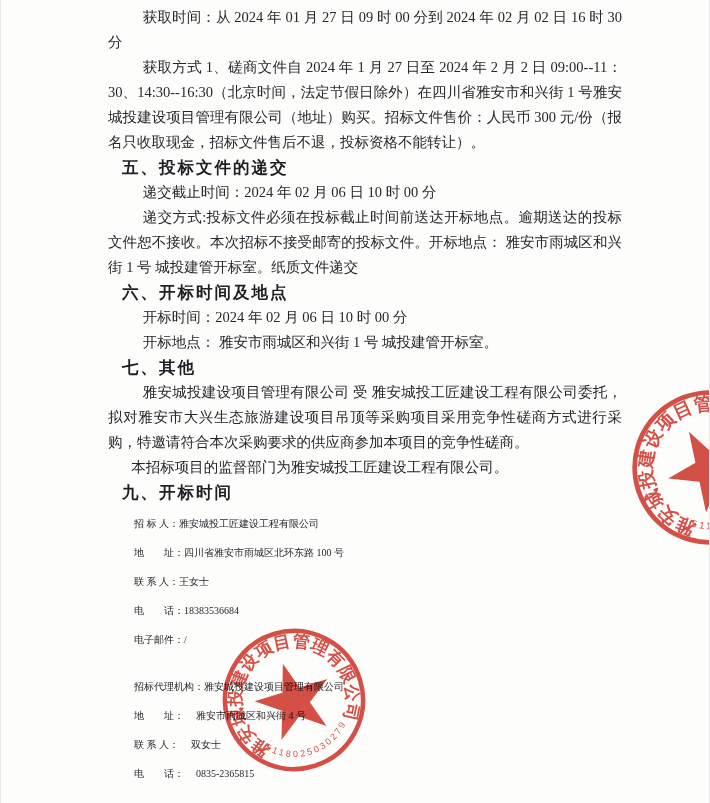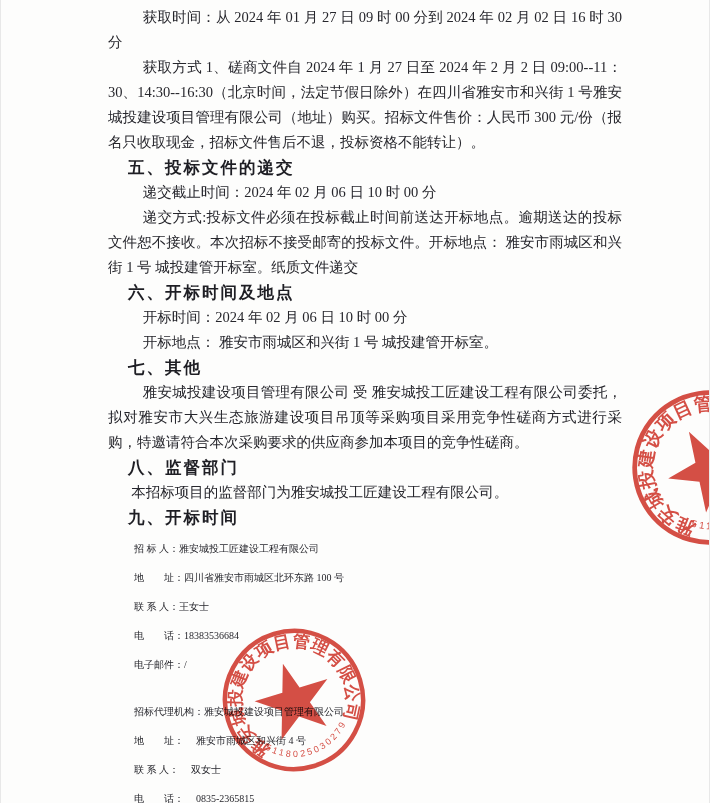--- a/index.html
+++ b/index.html
@@ -20,21 +20,21 @@
   }
   p.body {
     margin: 0;
     font-size: 14.5px;
     line-height: 25px;
     text-align: justify;
     text-indent: 2.4em;
   }
   p.body.small-indent { text-indent: 1.6em; }
   h2.sec {
-    margin: 0 0 0 20px;
+    margin: 0 0 0 14px;
     font-family: "Liberation Sans", "DejaVu Sans", sans-serif;
     font-weight: bold;
     font-size: 16.5px;
     letter-spacing: 2px;
     line-height: 25px;
     color: #1e1e24;
   }
   .contact { margin: 4px 0 0 26px; font-size: 10px; }
   .contact.b2 { margin-top: 18px; }
   .crow { height: 29px; line-height: 29px; white-space: nowrap; }
@@ -62,21 +62,20 @@
     <p class="body">递交截止时间：2024 年 02 月 06 日  10 时 00 分</p>
     <p class="body">递交方式:投标文件必须在投标截止时间前送达开标地点。逾期送达的投标文件恕不接收。本次招标不接受邮寄的投标文件。开标地点： 雅安市雨城区和兴街 1 号 城投建管开标室。纸质文件递交</p>
 
     <h2 class="sec">六、开标时间及地点</h2>
     <p class="body">开标时间：2024 年 02 月 06 日  10 时 00 分</p>
     <p class="body">开标地点：  雅安市雨城区和兴街 1 号  城投建管开标室。</p>
 
     <h2 class="sec">七、其他</h2>
     <p class="body">雅安城投建设项目管理有限公司 受 雅安城投工匠建设工程有限公司委托，拟对雅安市大兴生态旅游建设项目吊顶等采购项目采用竞争性磋商方式进行采购，特邀请符合本次采购要求的供应商参加本项目的竞争性磋商。</p>
 
-    <h2 class="sec">八、监督部门</h2>
     <p class="body small-indent">本招标项目的监督部门为雅安城投工匠建设工程有限公司。</p>
 
     <h2 class="sec">九、开标时间</h2>
 
     <div class="contact b1">
       <div class="crow">
         <span class="clabel">招 标 人：</span><span class="cvalue">雅安城投工匠建设工程有限公司</span>
       </div>
       <div class="crow">
         <span class="clabel">地　　址：</span><span class="cvalue">四川省雅安市雨城区北环东路 100 号</span>

